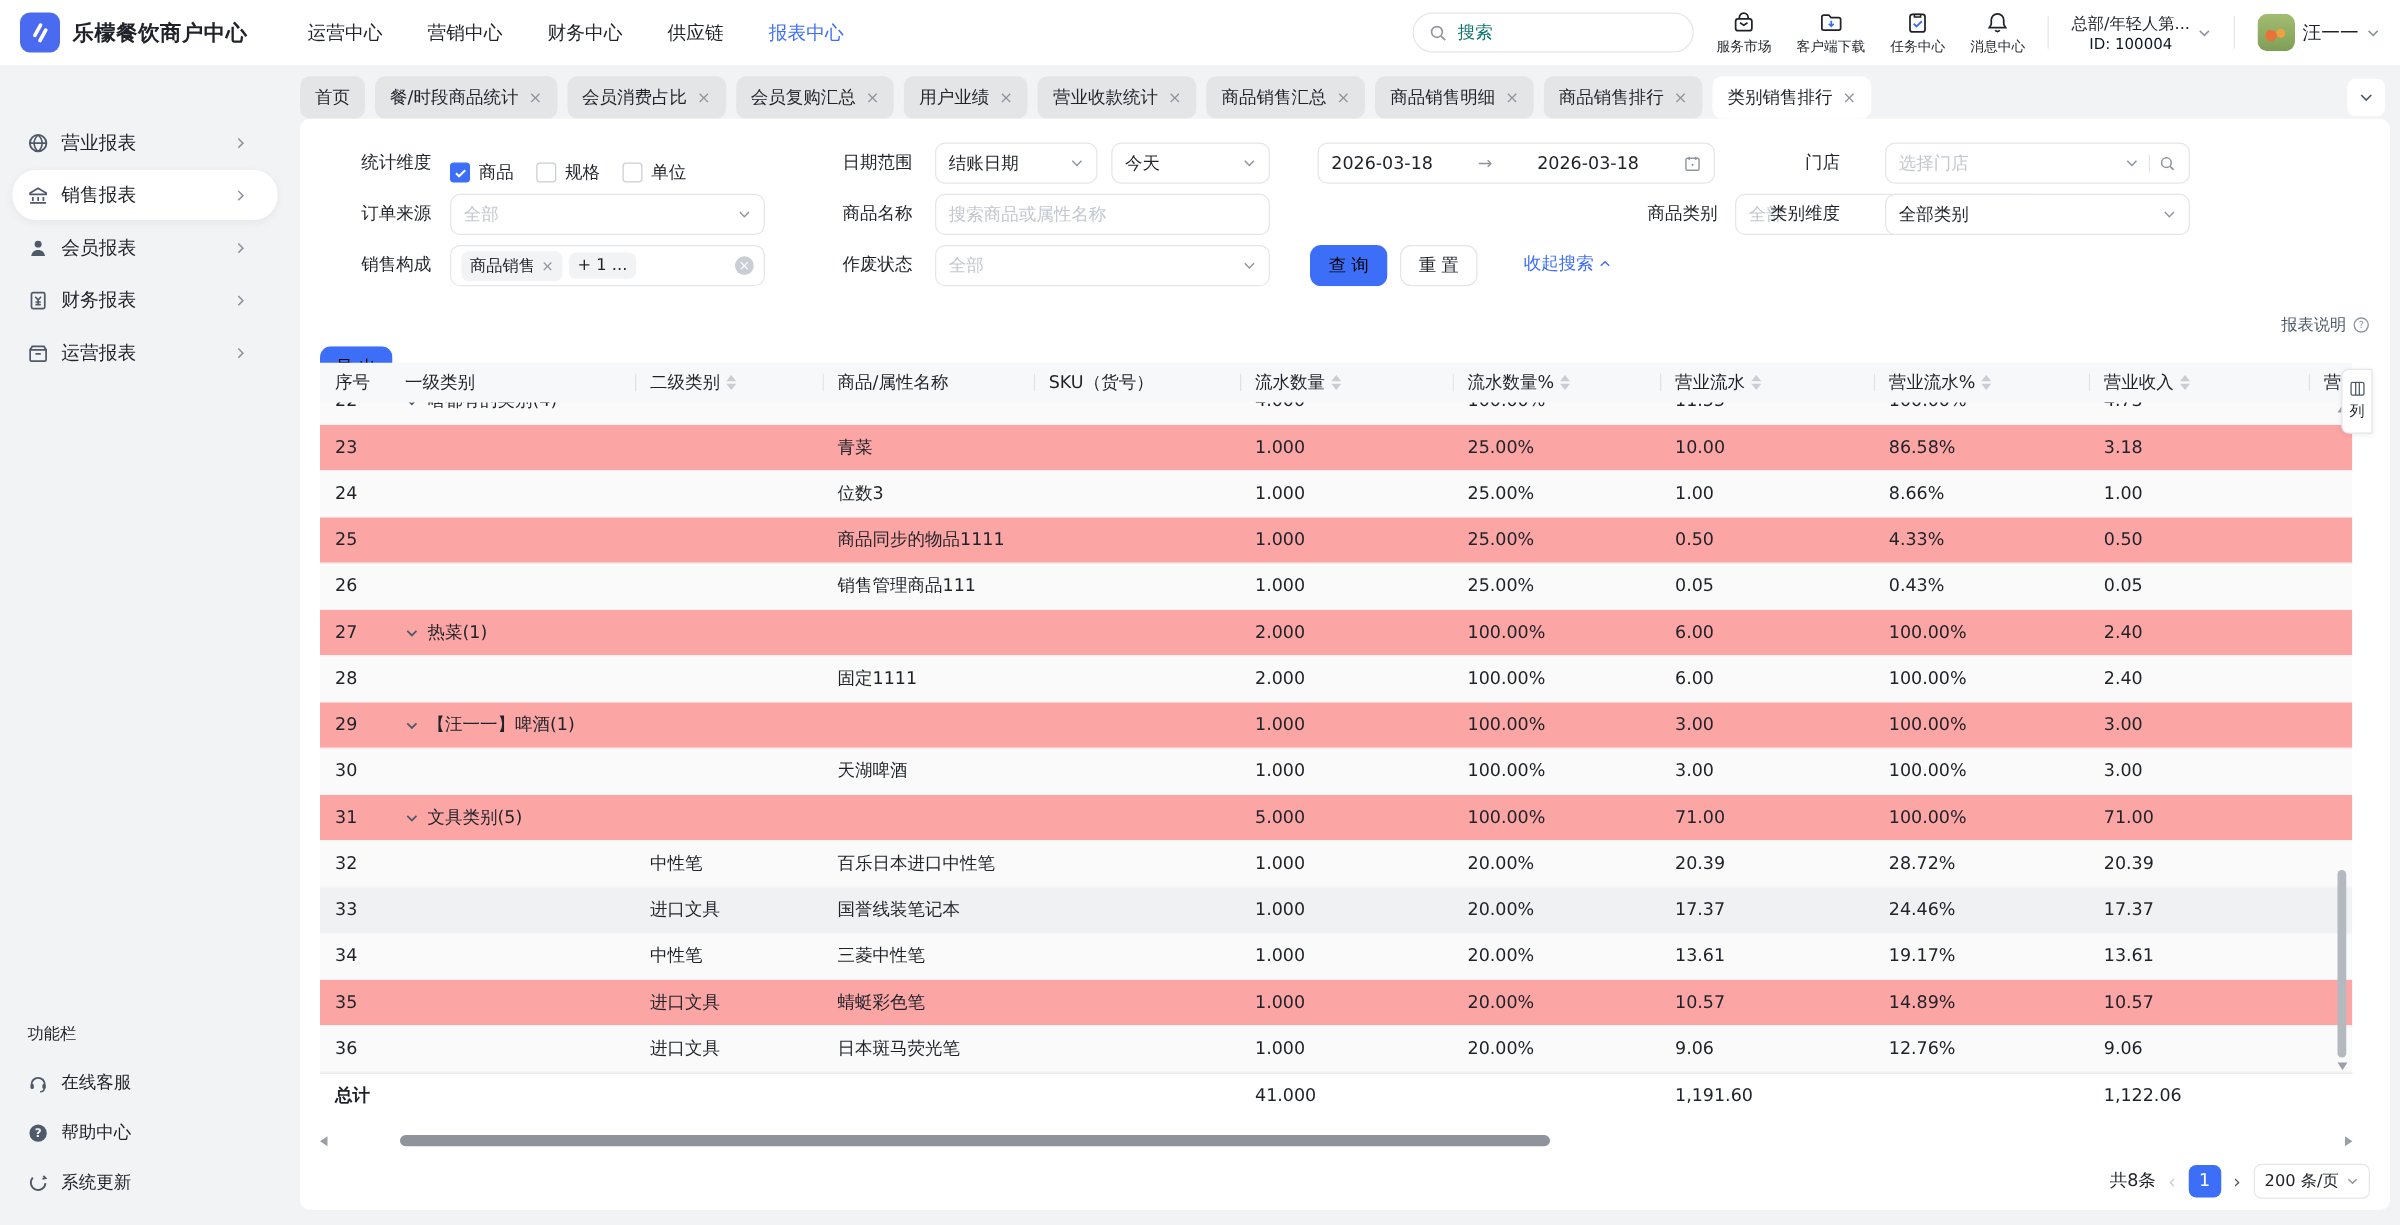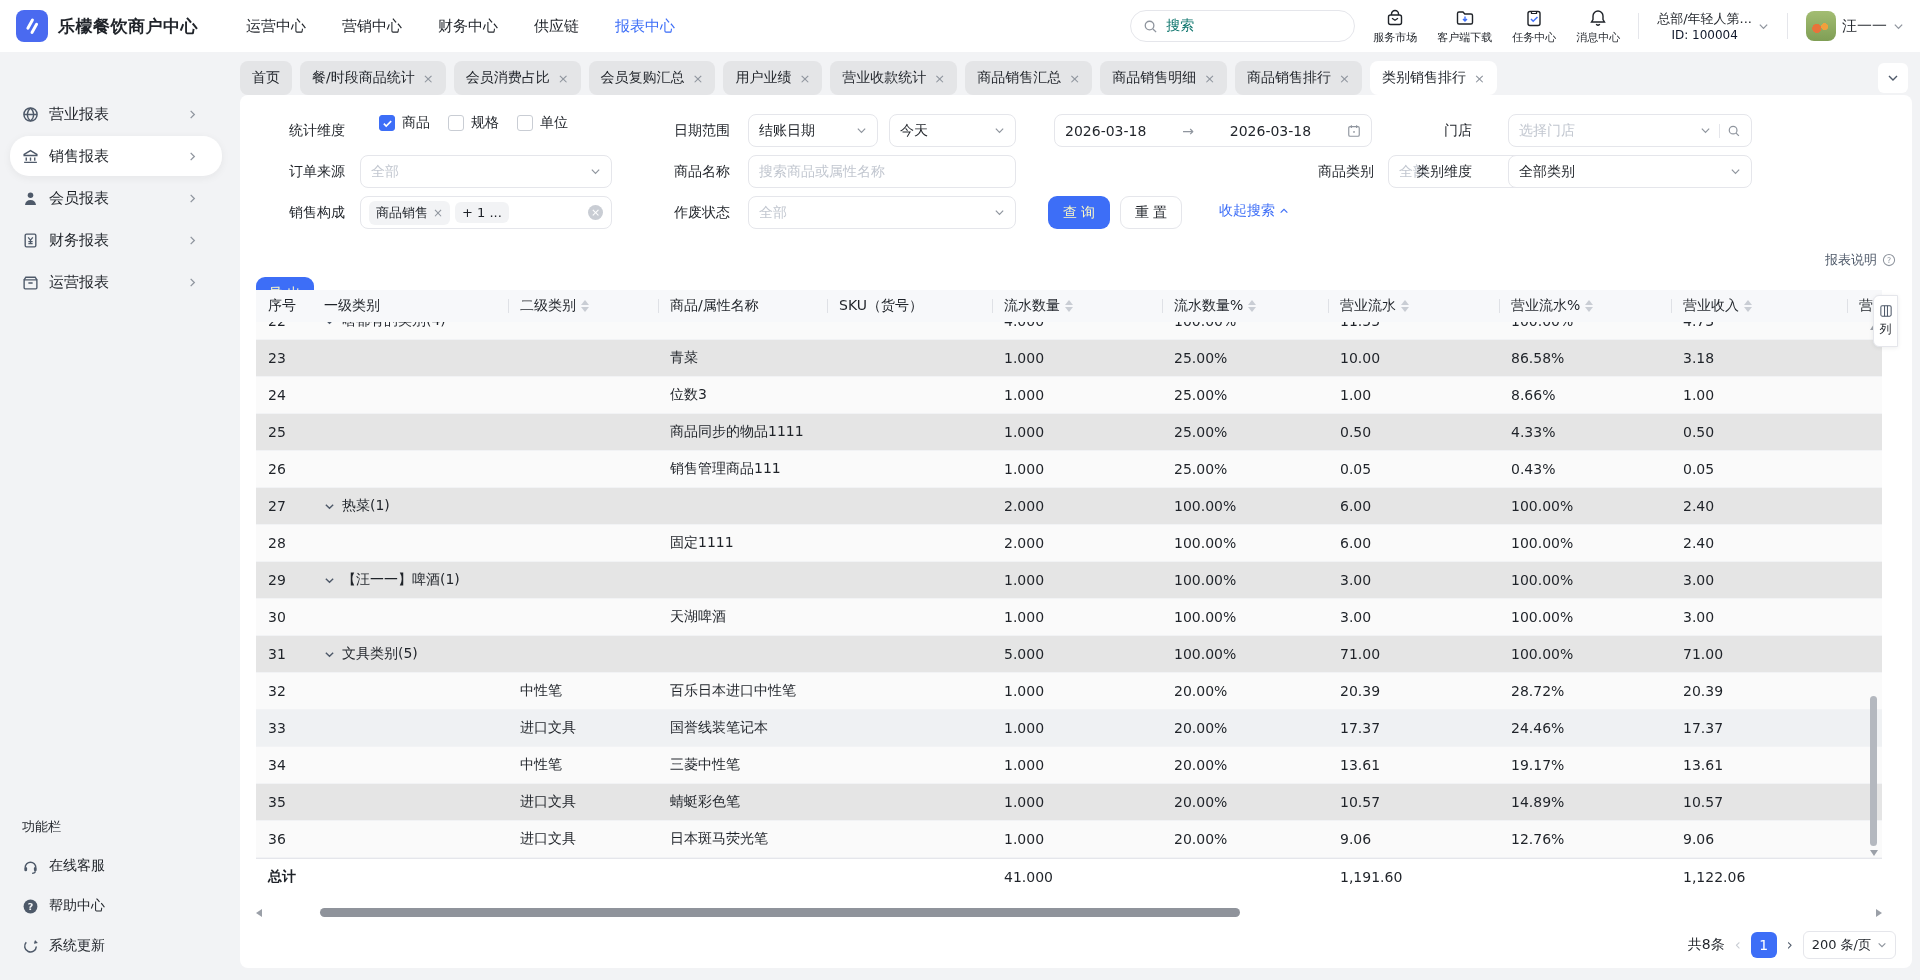--- a/index.html
+++ b/index.html
@@ -55,44 +55,44 @@
 
   
   .f-row { position:absolute; left:0; width:100%; height:33px; }
   .f-label { position:absolute; font-size:14px; color:#1f2329; line-height:33px; text-align:right; }
   .ctrl { position:absolute; height:33px; border:1px solid #e5e6eb; border-radius:8px; background:#fff; display:flex; align-items:center; padding:0 10px; font-size:14px; cursor:pointer; }
   .ctrl .grow { flex:1; }
   .ph-text { color:#c2c7d0; }
   .val-text { color:#1f2329; }
   .ctrl .caret { color:#8f959e; margin-left:6px; }
   .ctrl .mini-div { width:1px; height:14px; background:#e5e6eb; margin:0 7px 0 8px; }
-  .cb-group { position:absolute; display:flex; align-items:flex-start; gap:18px; height:33px;margin-left:19px; }
+  .cb-group { position:absolute; display:flex; align-items:flex-end; gap:18px; height:33px; }
   .cb { display:flex; align-items:center; gap:7px; cursor:pointer; }
   .cb .box { width:16px; height:16px; border-radius:3px; border:1px solid #c9cdd4; background:#fff; display:flex; align-items:center; justify-content:center; }
   .cb.checked .box { background:#3d6ef7; border-color:#3d6ef7; }
   .tag { background:#f2f3f5; border-radius:6px; padding:3px 7px; font-size:13px; display:flex; align-items:center; gap:5px; white-space:nowrap; }
   .tag .x { color:#8f959e; font-size:12px; }
   .clear-circ { width:15px; height:15px; border-radius:50%; background:#c9cdd4; color:#fff; font-size:11px; display:flex; align-items:center; justify-content:center; margin-left:auto; }
   .btn { height:33px; border-radius:9px; display:inline-flex; align-items:center; justify-content:center; font-size:14px; cursor:pointer; border:1px solid transparent; }
-  .btn-primary { background:#3d6ef7; color:#fef9c3; }
+  .btn-primary { background:#3d6ef7; color:#000000; }
   .btn-plain { background:#fff; border-color:#e5e6eb; color:#1f2329; }
   .link { color:#3d6ef7; font-size:14px; display:inline-flex; align-items:center; gap:4px; cursor:pointer; }
   .report-help { position:absolute; right:16px; top:156px; font-size:13px; color:#4e5969; display:flex; align-items:center; gap:5px; cursor:pointer; }
 
   
   .tbl { position:absolute; left:16px; top:195px; width:1626px; overflow:hidden; }
   .thead { display:flex; height:32px; background:#f7f8fa; }
   .th { display:flex; align-items:center; padding-left:12px; font-size:14px; font-weight:500; color:#1f2329; position:relative; flex:0 0 auto; white-space:nowrap; overflow:hidden; }
   .th.divided::before { content:""; position:absolute; left:0; top:9px; height:14px; width:1px; background:#dfe1e6; }
   .sort { display:inline-flex; flex-direction:column; gap:2px; margin-left:5px; }
   .sort i { display:block; width:0; height:0; border-left:4px solid transparent; border-right:4px solid transparent; }
   .sort .up { border-bottom:5px solid #c9cdd4; }
   .sort .dn { border-top:5px solid #c9cdd4; }
   .rows-viewport { height:536px; overflow:hidden; position:relative; }
-  .tr { display:flex; height:37px; align-items:center; border-bottom:1px solid #f2f3f5; background:#e5e5e5; }
+  .tr { display:flex; height:37px; align-items:center; border-bottom:1px solid #f2f3f5; background:#fca5a5; }
   .tr.even { background:#fafafa; }
   .tr.hl { background:#eff1f3; }
   .td { padding-left:12px; font-size:14px; color:#1f2329; flex:0 0 auto; white-space:nowrap; overflow:hidden; display:flex; align-items:center; }
   .expand-caret { color:#4e5969; margin-right:7px; }
   .total-row { position:absolute; left:16px; top:763px; width:1626px; height:37px; display:flex; align-items:center; border-top:1px solid #e5e6eb; background:#fff; font-size:14px; }
   .total-row .td.lbl { font-weight:600; }
 
   
   .vscroll { position:absolute; right:32px; top:227px; width:12px; height:536px; z-index:5; }
   .vscroll .tri-up { position:absolute; top:2px; left:2px; width:0; height:0; border-left:4px solid transparent; border-right:4px solid transparent; border-bottom:6px solid #9ba0a8; }

